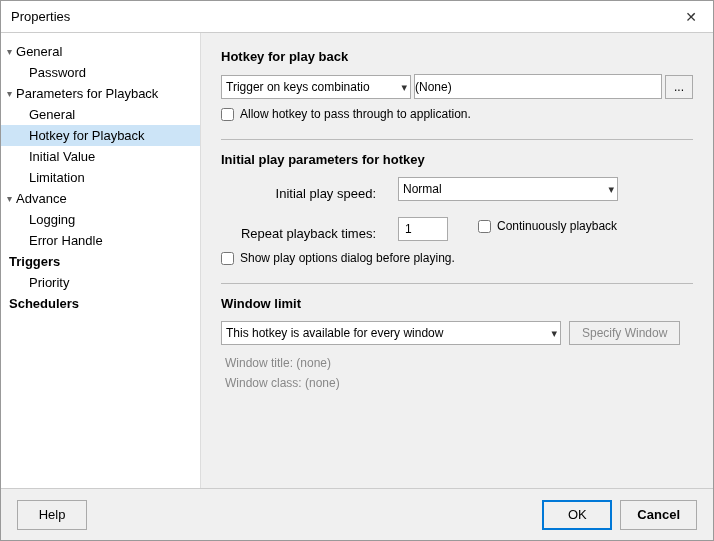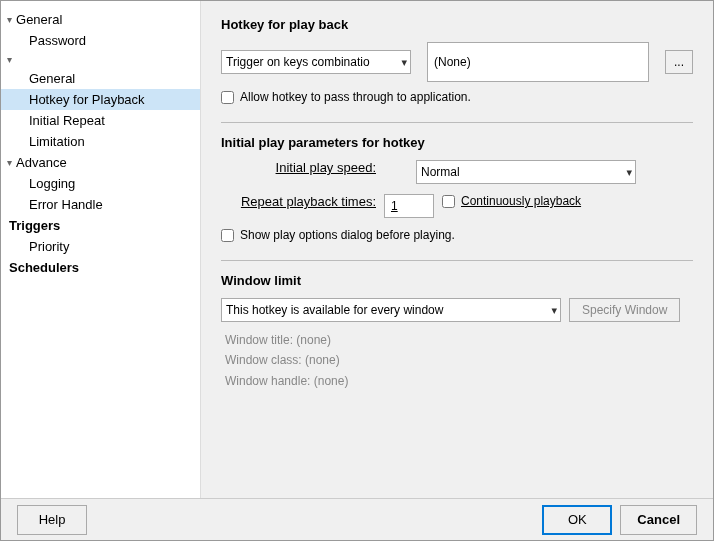--- a/index.html
+++ b/index.html
@@ -100,21 +100,21 @@
       margin-bottom: 18px;
     }
     .section-divider {
       border: none;
       border-top: 1px solid #bbb;
       margin: 12px 0;
     }
     .hotkey-row {
       display: flex;
       align-items: center;
-      gap: 16px;
+      gap: 3px;
       margin-bottom: 8px;
     }
     .dropdown {
       height: 24px;
       border: 1px solid #aaa;
       background: #fff;
       padding: 1px 4px;
       font-size: 12px;
       cursor: pointer;
       appearance: none;
@@ -133,24 +133,24 @@
       top: 50%;
       transform: translateY(-50%);
       pointer-events: none;
       font-size: 11px;
       color: #333;
     }
     .dropdown-trigger {
       width: 190px;
     }
     .input-none {
-      height: 40px;
+      height: 25px;
       border: 1px solid #aaa;
       background: #fff;
-      padding: 1px 6px;
+      padding: 1px 0;
       font-size: 12px;
       flex: 1;
     }
     .btn-dots {
       height: 24px;
       width: 28px;
       border: 1px solid #aaa;
       background: #f0f0f0;
       font-size: 12px;
       cursor: pointer;
@@ -161,35 +161,33 @@
       align-items: center;
       gap: 6px;
       margin-bottom: 6px;
       font-size: 12px;
     }
     .checkbox-row input[type=checkbox] {
       margin: 0;
     }
     .param-row {
       display: flex;
-      align-items: flex-start;
+      align-items: flex-end;
       margin-bottom: 10px;
-      gap: 8px;
-      text-decoration: underline;
+      gap: 22px;
     }
     .param-label {
       text-align: right;
       width: 155px;
       font-size: 13px;
       color: #000;
       flex-shrink: 0;
     }
     .speed-dropdown {
       width: 220px;
-      margin-left: 32px;
     }
     .repeat-input {
       width: 50px;
       height: 24px;
       border: 1px solid #aaa;
       background: #fff;
       padding: 1px 6px;
       font-size: 12px;
     }
     .sub-section-title {
@@ -224,21 +222,21 @@
       padding-left: 4px;
       line-height: 1.7;
     }
     .dialog-footer {
       background: #f0f0f0;
       border-top: 1px solid #ccc;
       padding: 8px 16px;
       display: flex;
       justify-content: space-between;
       align-items: center;
-      height: 42px;
+      height: 52px;
     }
     .btn-help {
       height: 30px;
       min-width: 70px;
       border: 1px solid #aaa;
       background: #f0f0f0;
       font-size: 13px;
       cursor: pointer;
       padding: 0 16px;
     }
@@ -267,44 +265,49 @@
     }
     .hotkey-none-input {
       width: 210px;
     }
   </style>
 </head>
 <body>
 
 <div class="dialog">
 
+  <div class="title-bar">
+    <span class="title-bar-title">Properties</span>
+    <button class="title-bar-close">✕</button>
+  </div>
 
   <div class="dialog-body">
 
     <div class="sidebar">
 
       <div class="tree-section">
         <span class="tree-arrow">▾</span>
         <span>General</span>
       </div>
       <div class="tree-item tree-child">
         <span>Password</span>
       </div>
 
       <div class="tree-section">
         <span class="tree-arrow">▾</span>
+        <span>Parameters for Playback</span>
       </div>
       <div class="tree-item tree-child">
         <span>General</span>
       </div>
       <div class="tree-item tree-child selected">
         <span>Hotkey for Playback</span>
       </div>
       <div class="tree-item tree-child">
-        <span>Initial Repeat</span>
+        <span>Initial Value</span>
       </div>
       <div class="tree-item tree-child">
         <span>Limitation</span>
       </div>
 
       <div class="tree-section">
         <span class="tree-arrow">▾</span>
         <span>Advance</span>
       </div>
       <div class="tree-item tree-child">
@@ -355,21 +358,21 @@
               <option>Slow</option>
               <option>Fast</option>
               <option>Custom</option>
             </select>
           </div>
         </div>
 
         <div class="param-row">
           <span class="param-label">Repeat playback times:</span>
           <input type="text" class="repeat-input" value="1" style="">
-          <div class="checkbox-row" style="margin:0;">
+          <div class="checkbox-row" style="margin:8px;">
             <input type="checkbox" style="">
             <span>Continuously playback</span>
           </div>
         </div>
 
         <div class="checkbox-row">
           <input type="checkbox" style="">
           <span>Show play options dialog before playing.</span>
         </div>
       </div>
@@ -380,21 +383,20 @@
         <div class="sub-section-title">Window limit</div>
         <div class="window-limit-row">
           <div class="dropdown-wrapper">
             <select class="dropdown window-limit-dropdown"><option>This hotkey is available for every window</option></select>
           </div>
           <button class="btn-specify" disabled="">Specify Window</button>
         </div>
         <div class="window-info">
           <div>Window title: (none)</div>
           <div>Window class: (none)</div>
-          <div>Window handle: (none)</div>
         </div>
       </div>
 
     </div>
   </div>
 
   <div class="dialog-footer">
     <button class="btn-help">Help</button>
     <div class="footer-right">
       <button class="btn-ok">OK</button>

